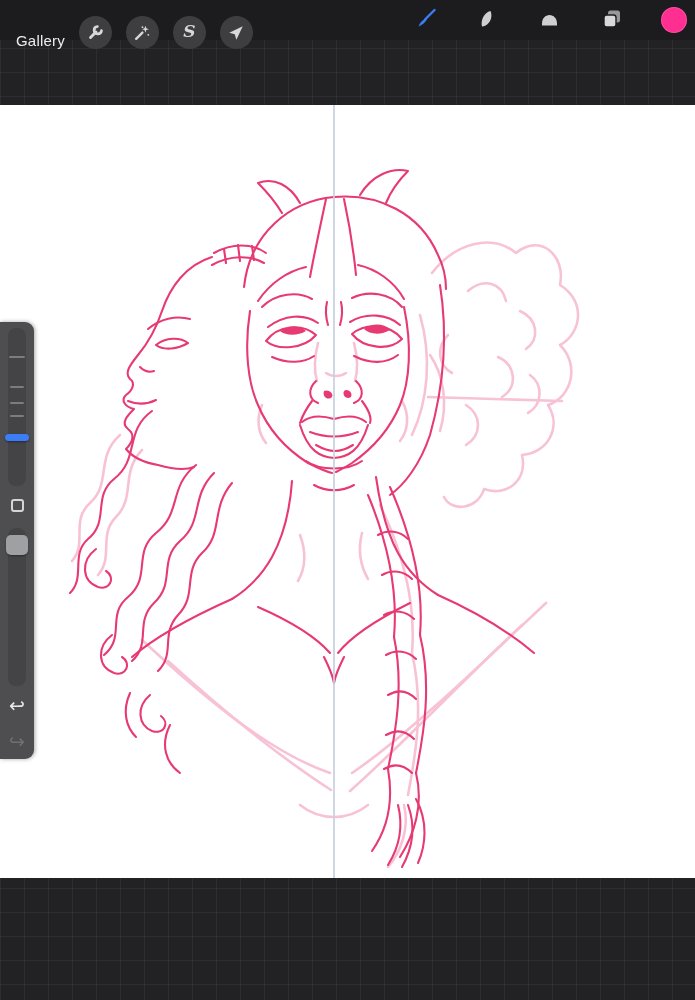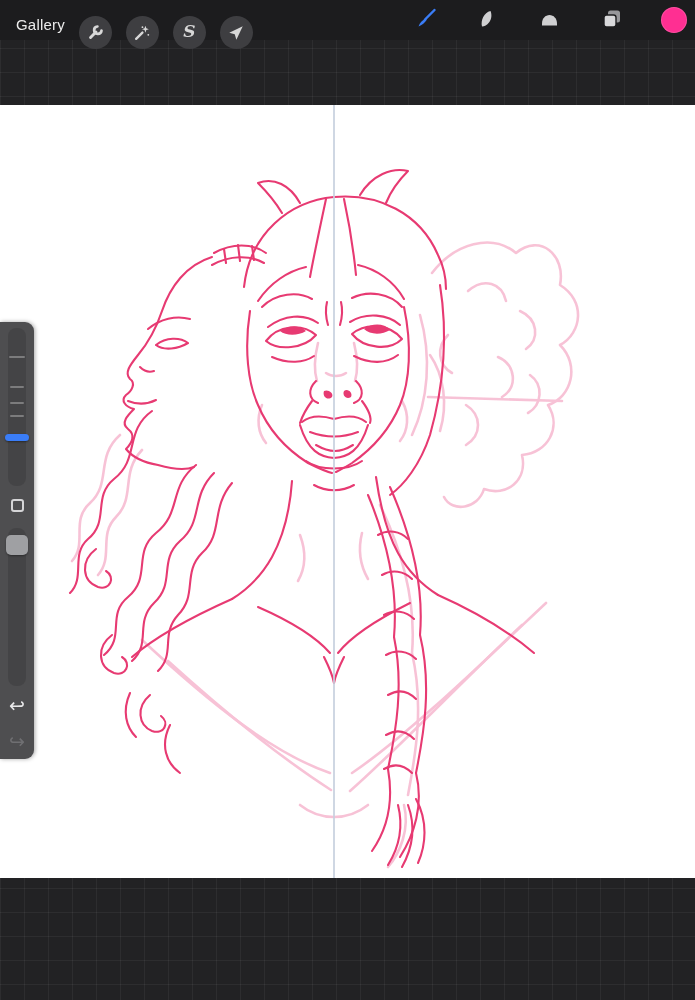--- a/index.html
+++ b/index.html
@@ -21,21 +21,21 @@
       linear-gradient(rgba(255,255,255,.05) 1px, transparent 1px),
       linear-gradient(90deg, rgba(255,255,255,.05) 1px, transparent 1px);
     background-size:24px 24px;
   }
   
   .topbar{
     position:absolute;top:0;left:0;right:0;height:40px;
     background:var(--topbar-bg,#1c1c1e);
     display:flex;align-items:center;z-index:30;
   }
-  .tb-left{display:flex;align-items:flex-start;gap:14px;padding-left:16px;margin-top:25px;}
+  .tb-left{display:flex;align-items:flex-end;gap:14px;padding-left:16px;margin-top:25px;}
   .gallery-label{color:#ececec;font-size:15px;letter-spacing:.2px;cursor:default;}
   .circle-btn{
     width:33px;height:33px;border-radius:50%;background:#3e3e41;border:none;
     display:flex;align-items:center;justify-content:center;cursor:pointer;flex:0 0 auto;
   }
   .circle-btn svg{display:block;}
   .sel-s{font-family:"DejaVu Serif",serif;font-style:italic;font-weight:600;font-size:17px;color:#d8d8d8;line-height:1;transform:translateY(-1px);}
   .tb-spacer{flex:1;}
   .tb-right{display:flex;align-items:center;gap:36px;padding-right:8px;}
   .tool-btn{background:none;border:none;width:26px;height:26px;display:flex;align-items:center;justify-content:center;cursor:pointer;}

